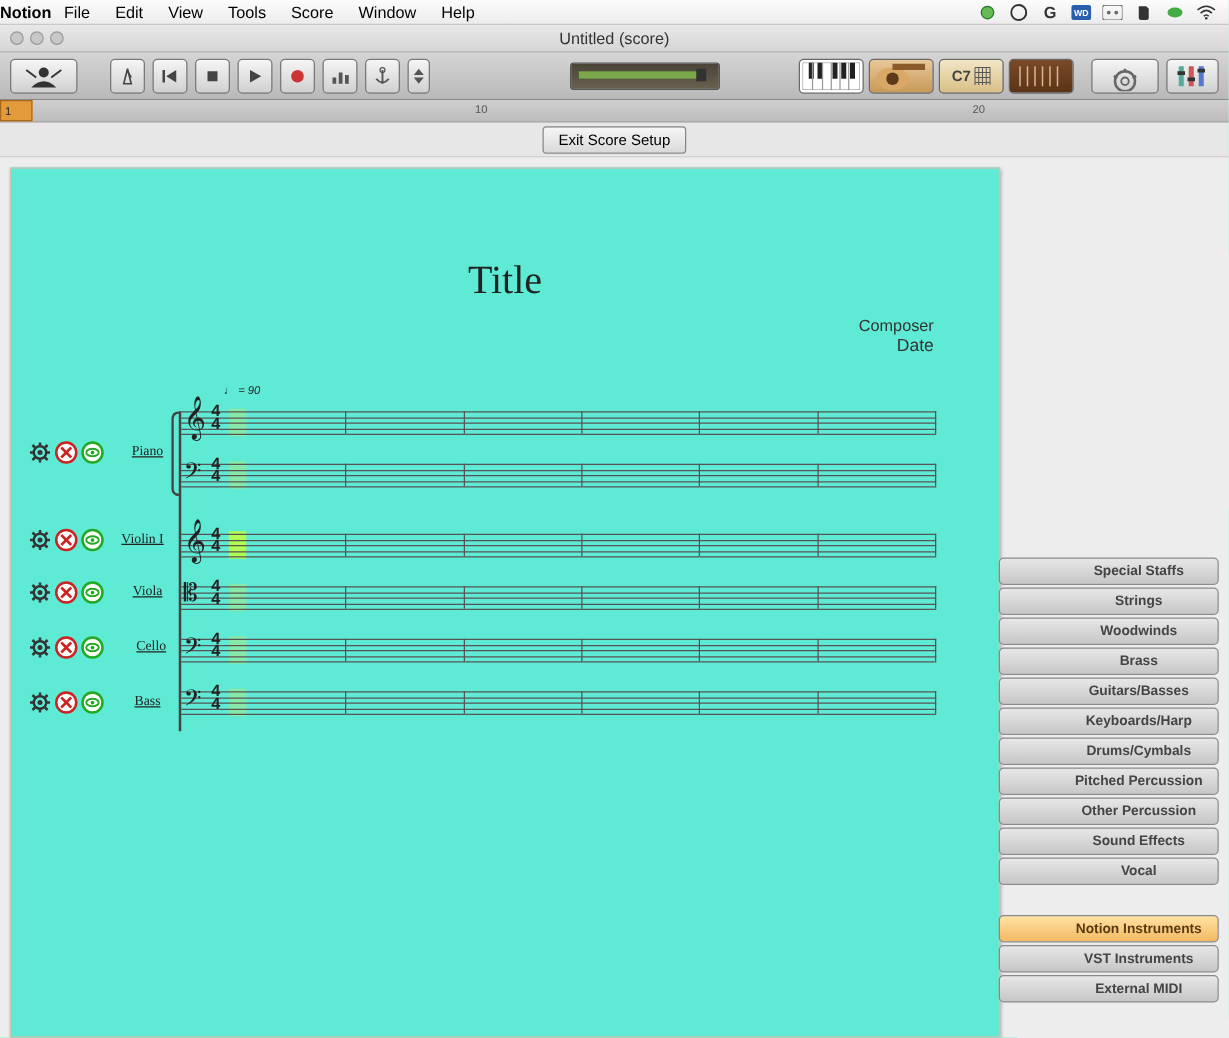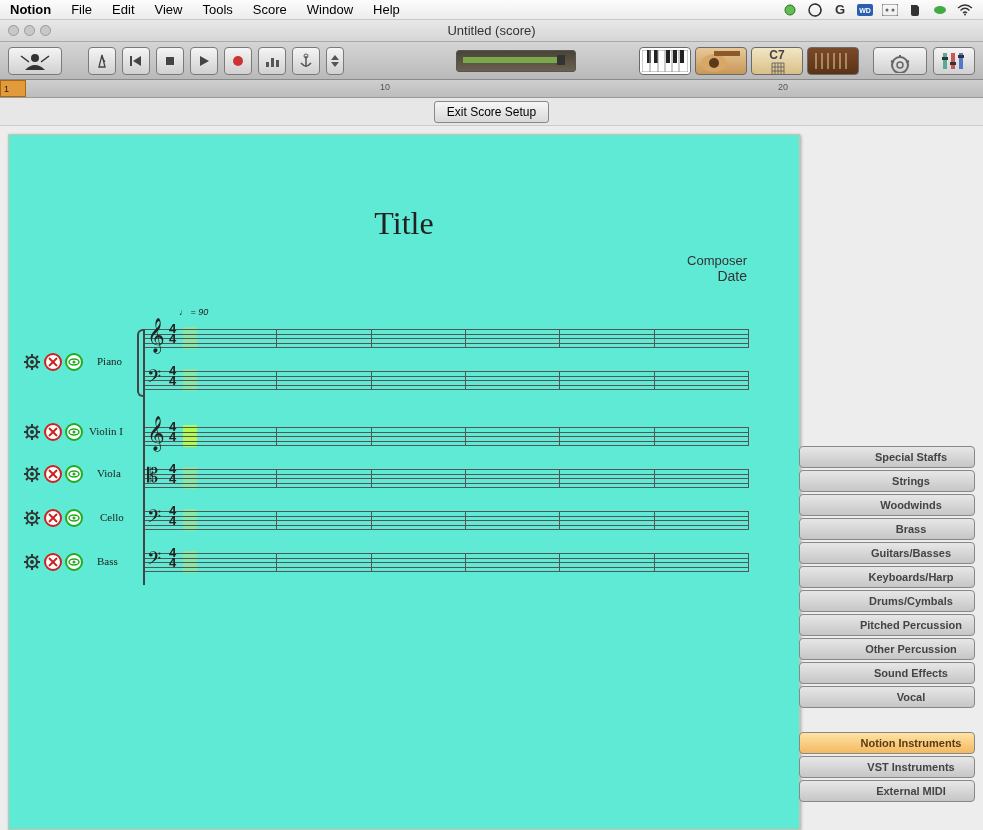--- a/index.html
+++ b/index.html
@@ -1,40 +1,40 @@
 <!DOCTYPE html>
 <html><head>
 <meta charset="utf-8">
 <style>
 * { margin: 0; padding: 0; box-sizing: border-box; font-family: "Lucida Grande", Helvetica, Arial, sans-serif; }
 body { width: 983px; height: 830px; background: #ededed; overflow: hidden; }
 
 
 .menubar { height: 20px; background: linear-gradient(#fcfcfc, #ececec); display: flex; align-items: center; font-size: 13px; border-bottom: 1px solid #c8c8c8; }
-.menubar .app { font-weight: bold; padding: 0 10px; }
+.menubar .app { font-weight: bold; padding: 0 0; }
 .menubar .menu-item { padding: 0 10px; cursor: default; }
 .menubar .tray { margin-left: auto; display: flex; gap: 9px; padding-right: 10px; align-items: center; }
 .tray-icon { width: 16px; height: 16px; display: flex; align-items: center; justify-content: center; }
 
 
 .titlebar { height: 22px; display: flex; align-items: center; position: relative; background: linear-gradient(#e8e8e8, #d6d6d6); border-bottom: 1px solid #aaa; }
 .traffic { display: flex; gap: 5px; padding-left: 8px; }
 .traffic span { width: 11px; height: 11px; border-radius: 50%; border: 1px solid #999; background: #c8c8c8; }
 .title { position: absolute; left: 0; right: 0; text-align: center; font-size: 13px; color: #333; pointer-events: none; }
 
 
 .toolbar { height: 38px; background: linear-gradient(#d5d5d5, #b9b9b9); border-bottom: 1px solid #8a8a8a; display: flex; align-items: center; padding: 0 8px; gap: 6px; }
 .tool-btn { height: 28px; min-width: 28px; border: 1px solid #7a7a7a; border-radius: 4px; background: linear-gradient(#f5f5f5, #d0d0d0); display: flex; align-items: center; justify-content: center; cursor: pointer; }
 .tool-btn.wide { min-width: 54px; }
 .tool-btn svg { display: block; }
 .spacer { flex: 0 0 14px; }
 .time-display { width: 120px; height: 22px; background: linear-gradient(#4a4438,#6a6050); border: 1px solid #555; border-radius: 3px; }
 .mode-btn { width: 52px; height: 28px; border: 1px solid #6a6a6a; border-radius: 4px; background: linear-gradient(#ece6d8,#c9bfa6); cursor: pointer; display:flex; align-items:center; justify-content:center; overflow:hidden; font-size:10px; font-weight:bold; color:#444;}
 .mode-btn.piano { background: #fff; }
-.mode-btn.c7 { background: linear-gradient(#f2e6c6,#d9bf86); flex-direction: column; }
+.mode-btn.c7 { background: linear-gradient(#f2e6c6,#d9bf86); }
 .mode-btn.perc { background: linear-gradient(#7a4a2a,#5a3316); }
 .mode-group { display:flex; gap:4px; margin-left:auto; margin-right:8px;}
 .gear-big { width:54px; height:28px; border:1px solid #7a7a7a; border-radius:4px; background:linear-gradient(#f5f5f5,#d0d0d0); display:flex; align-items:center; justify-content:center; cursor:pointer;}
 .mixer-btn { width:42px; height:28px; border:1px solid #7a7a7a; border-radius:4px; background:linear-gradient(#f5f5f5,#d0d0d0); display:flex; align-items:center; justify-content:center; cursor:pointer;}
 
 
 .ruler { height: 18px; background: linear-gradient(#cfcfcf,#bcbcbc); border-bottom: 1px solid #999; position: relative; font-size: 9px; color:#555;}
 .ruler .play-marker { position:absolute; left:0; top:0; width:26px; height:100%; background:#e39a3a; border:1px solid #a86817; display:flex; align-items:center; justify-content:flex-start; padding-left:3px; font-size:9px; color:#222;}
 .ruler .tick { position:absolute; top:2px; font-size:9px; color:#555;}
 
@@ -63,21 +63,21 @@
 .staff .timesig { position:absolute; left:24px; top:3px; font-family: Georgia,serif; font-size:13px; font-weight:bold; line-height:10px; text-align:center; color:#222;}
 .staff .hilite { position:absolute; left:38px; top:6px; width:14px; height:22px; background:rgba(170,230,130,0.55); }
 .staff .hilite.sel { background: rgba(200,255,50,0.8); }
 .brace { position:absolute; left:-8px; width:8px; border-left:2px solid #444; border-top:2px solid #444; border-bottom:2px solid #444; border-radius: 6px 0 0 6px;}
 .system-bar { position:absolute; left:-2px; width:2px; background:#444;}
 
 
 .track-ctrl { position:absolute; left:14px; display:flex; gap:3px; align-items:center;}
 .ctrl-ic { width:18px; height:18px; border-radius:50%; border:2px solid; display:flex; align-items:center;justify-content:center; cursor:pointer; background:#fff;}
 .ctrl-ic.gear { border:none; background:none;}
-.inst-label { position:absolute; font-size:11px; font-family: Georgia, serif; text-align:left; color:#222;}
+.inst-label { position:absolute; font-size:11px; font-family: Georgia, serif; text-align:center; color:#222;text-decoration:underline;}
 
 
 .sidepanel { position:absolute; right:8px; top:320px; width:176px; display:flex; flex-direction:column; gap:2px; }
 .cat-btn { height:22px; font-size:11px; font-weight:bold; color:#444; border:1px solid #888; border-radius:4px; background: linear-gradient(#e7e7e7,#c6c6c6); cursor:pointer;padding-left:48px; }
 .sidepanel .gap { height: 20px; }
 .cat-btn.selected { background: linear-gradient(#ffe3a3,#f3b963); color:#5a3a10; }
 </style>
 </head>
 <body>
 

